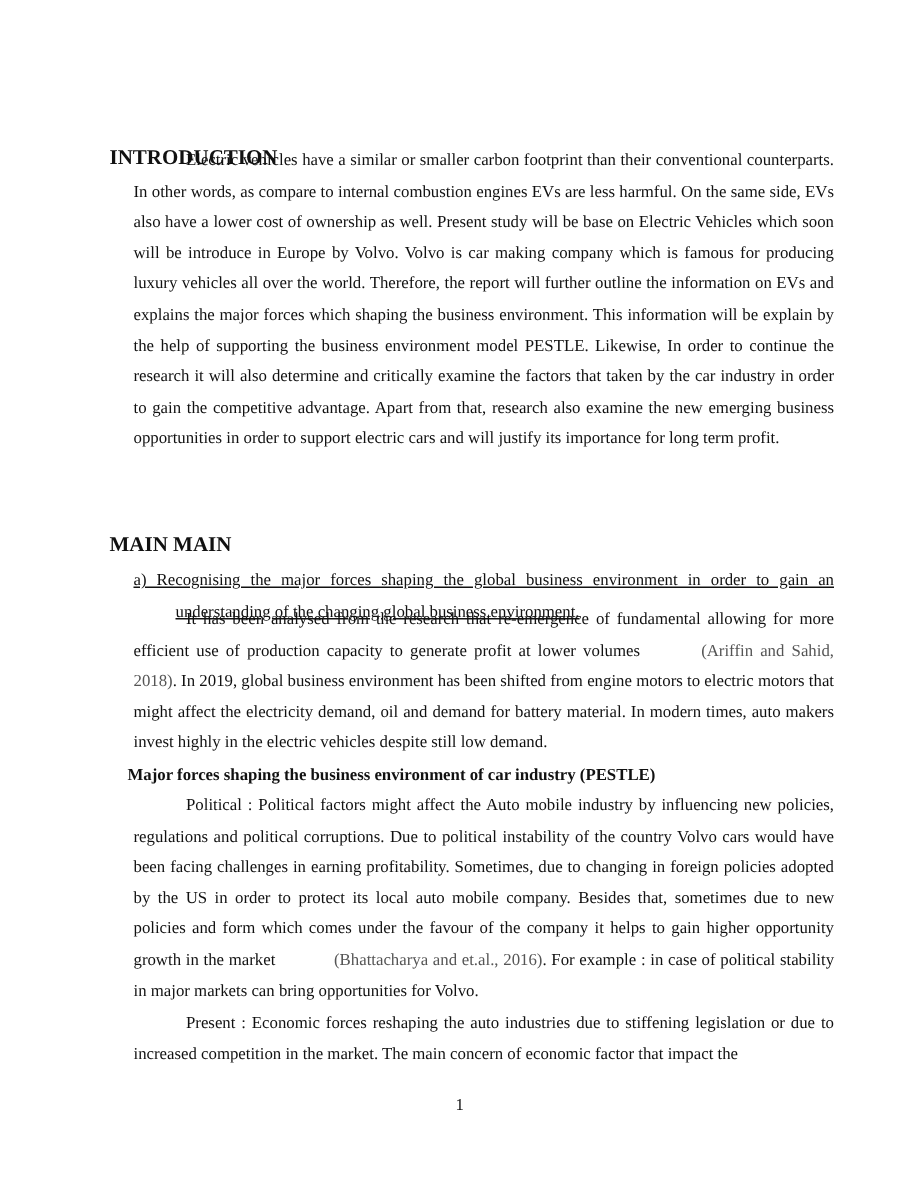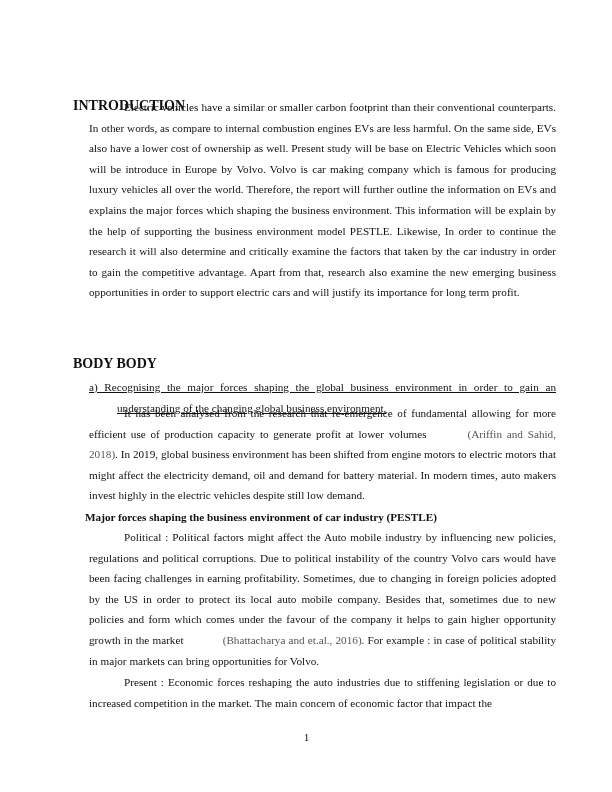--- a/index.html
+++ b/index.html
@@ -20,21 +20,21 @@
 </style>
 </head>
 <body>
 
 <div class="page">
 
   <div class="h1" style="top:78px;">INTRODUCTION</div>
 
   <p class="para indent" style="top:97px;">Electric vehicles have a similar or smaller carbon footprint than their conventional counterparts. In other words, as compare to internal combustion engines EVs are less harmful. On the same side, EVs also have a lower cost of ownership as well. Present study will be base on Electric Vehicles which soon will be introduce in Europe by Volvo. Volvo is car making company which is famous for producing luxury vehicles all over the world. Therefore, the report will further outline the information on EVs   and explains the major forces which shaping the business environment. This information will be explain by the help of supporting the business environment model PESTLE. Likewise, In order to continue the research  it will also determine and critically examine the factors that taken by the car industry in order to gain the competitive advantage. Apart from that, research also examine the new emerging business opportunities in order to support electric cars and will justify its importance for long term profit.</p>
 
-  <div class="h1" style="top:336px;">BODY BODY</div>
+  <div class="h1" style="top:336px;">MAIN MAIN</div>
 
   <p class="subhead" style="top:361px;">a) Recognising the major forces shaping the global business environment in order to gain an understanding of the changing global business environment.</p>
 
   <p class="para indent" style="top:403px;"><span>It has been analysed from the research that re-emergence of fundamental allowing for more efficient use of production capacity to generate profit at lower volumes </span><span class="cite">(Ariffin and Sahid, 2018)</span><span>. In 2019, global business environment has been shifted from engine motors to electric motors that might affect the electricity demand, oil and demand for battery material. In modern times, auto makers invest highly in the electric vehicles despite still low demand.</span></p>
 
   <div class="boldline" style="top:507px;margin-left:12px;">Major forces shaping the business environment of car industry (PESTLE)</div>
 
   <p class="para indent" style="top:527px;"><span class="b">Political :</span><span> Political factors might affect the Auto mobile industry by influencing new policies, regulations and political corruptions. Due to political instability of the country Volvo cars would have been facing challenges in earning profitability. Sometimes, due to changing in foreign policies adopted by the US in order to protect its local auto mobile company. Besides that, sometimes due to new policies and form which comes under the favour of the company it helps to gain higher opportunity growth in the market </span><span class="cite">(Bhattacharya and et.al., 2016)</span><span>. </span><span class="b">For example :</span><span> in case of political stability in major markets can bring opportunities for Volvo.</span></p>
 
   <p class="para indent" style="top:672px;"><span class="b">Present :</span><span> Economic forces reshaping the auto industries due to stiffening legislation or due to increased competition in the market. The main concern of economic factor that impact the</span></p>

